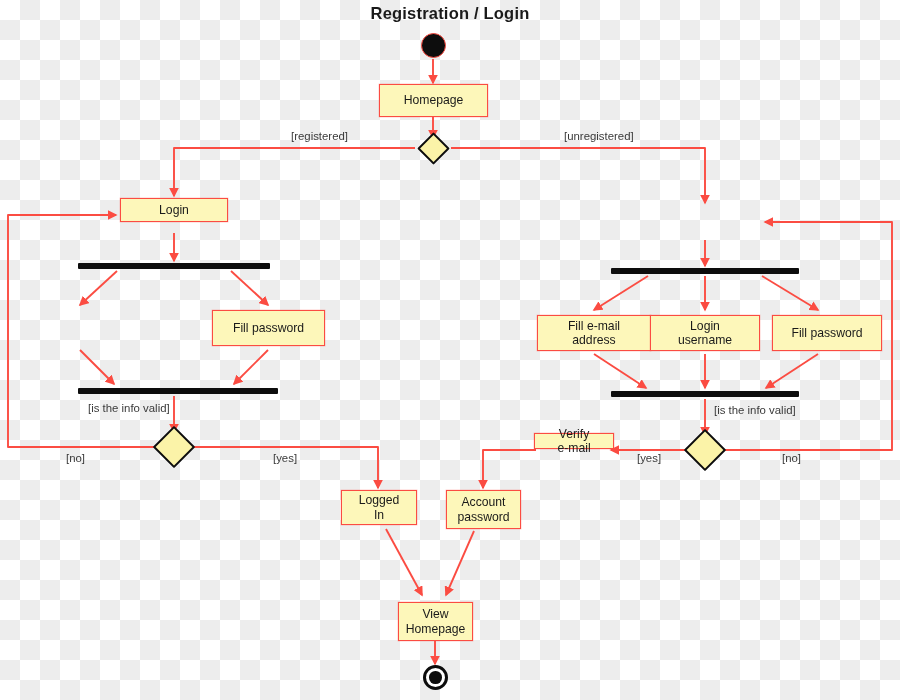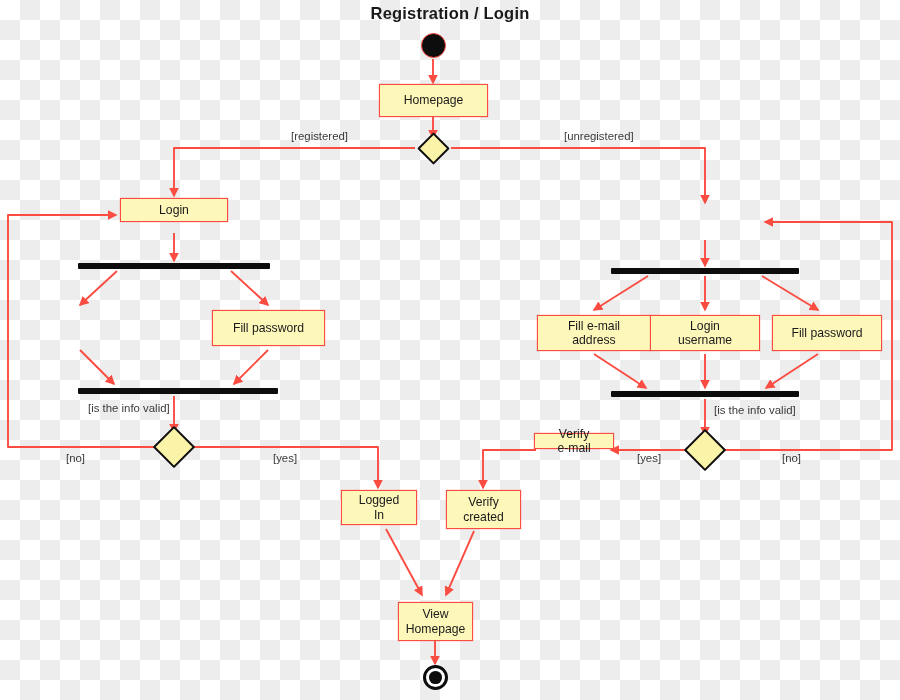--- a/index.html
+++ b/index.html
@@ -216,21 +216,21 @@
 
   <div class="node" style="left:534px; top:433px; width:80px; height:16px;">
     <span>Verify e-mail</span>
   </div>
 
   <div class="node" style="left:341px; top:490px; width:76px; height:35px;">
     <span>Logged In</span>
   </div>
 
   <div class="node" style="left:446px; top:490px; width:75px; height:39px;">
-    <span>Verify created</span>
+    <span>Account password</span>
   </div>
 
   <div class="node" style="left:398px; top:602px; width:75px; height:39px;">
     <span>View Homepage</span>
   </div>
 
   <div class="final-node" style="left:423px; top:665px; width:25px; height:25px;"></div>
 
   <div class="edge-label" style="left:291px; top:130px;">[registered]</div>
 

